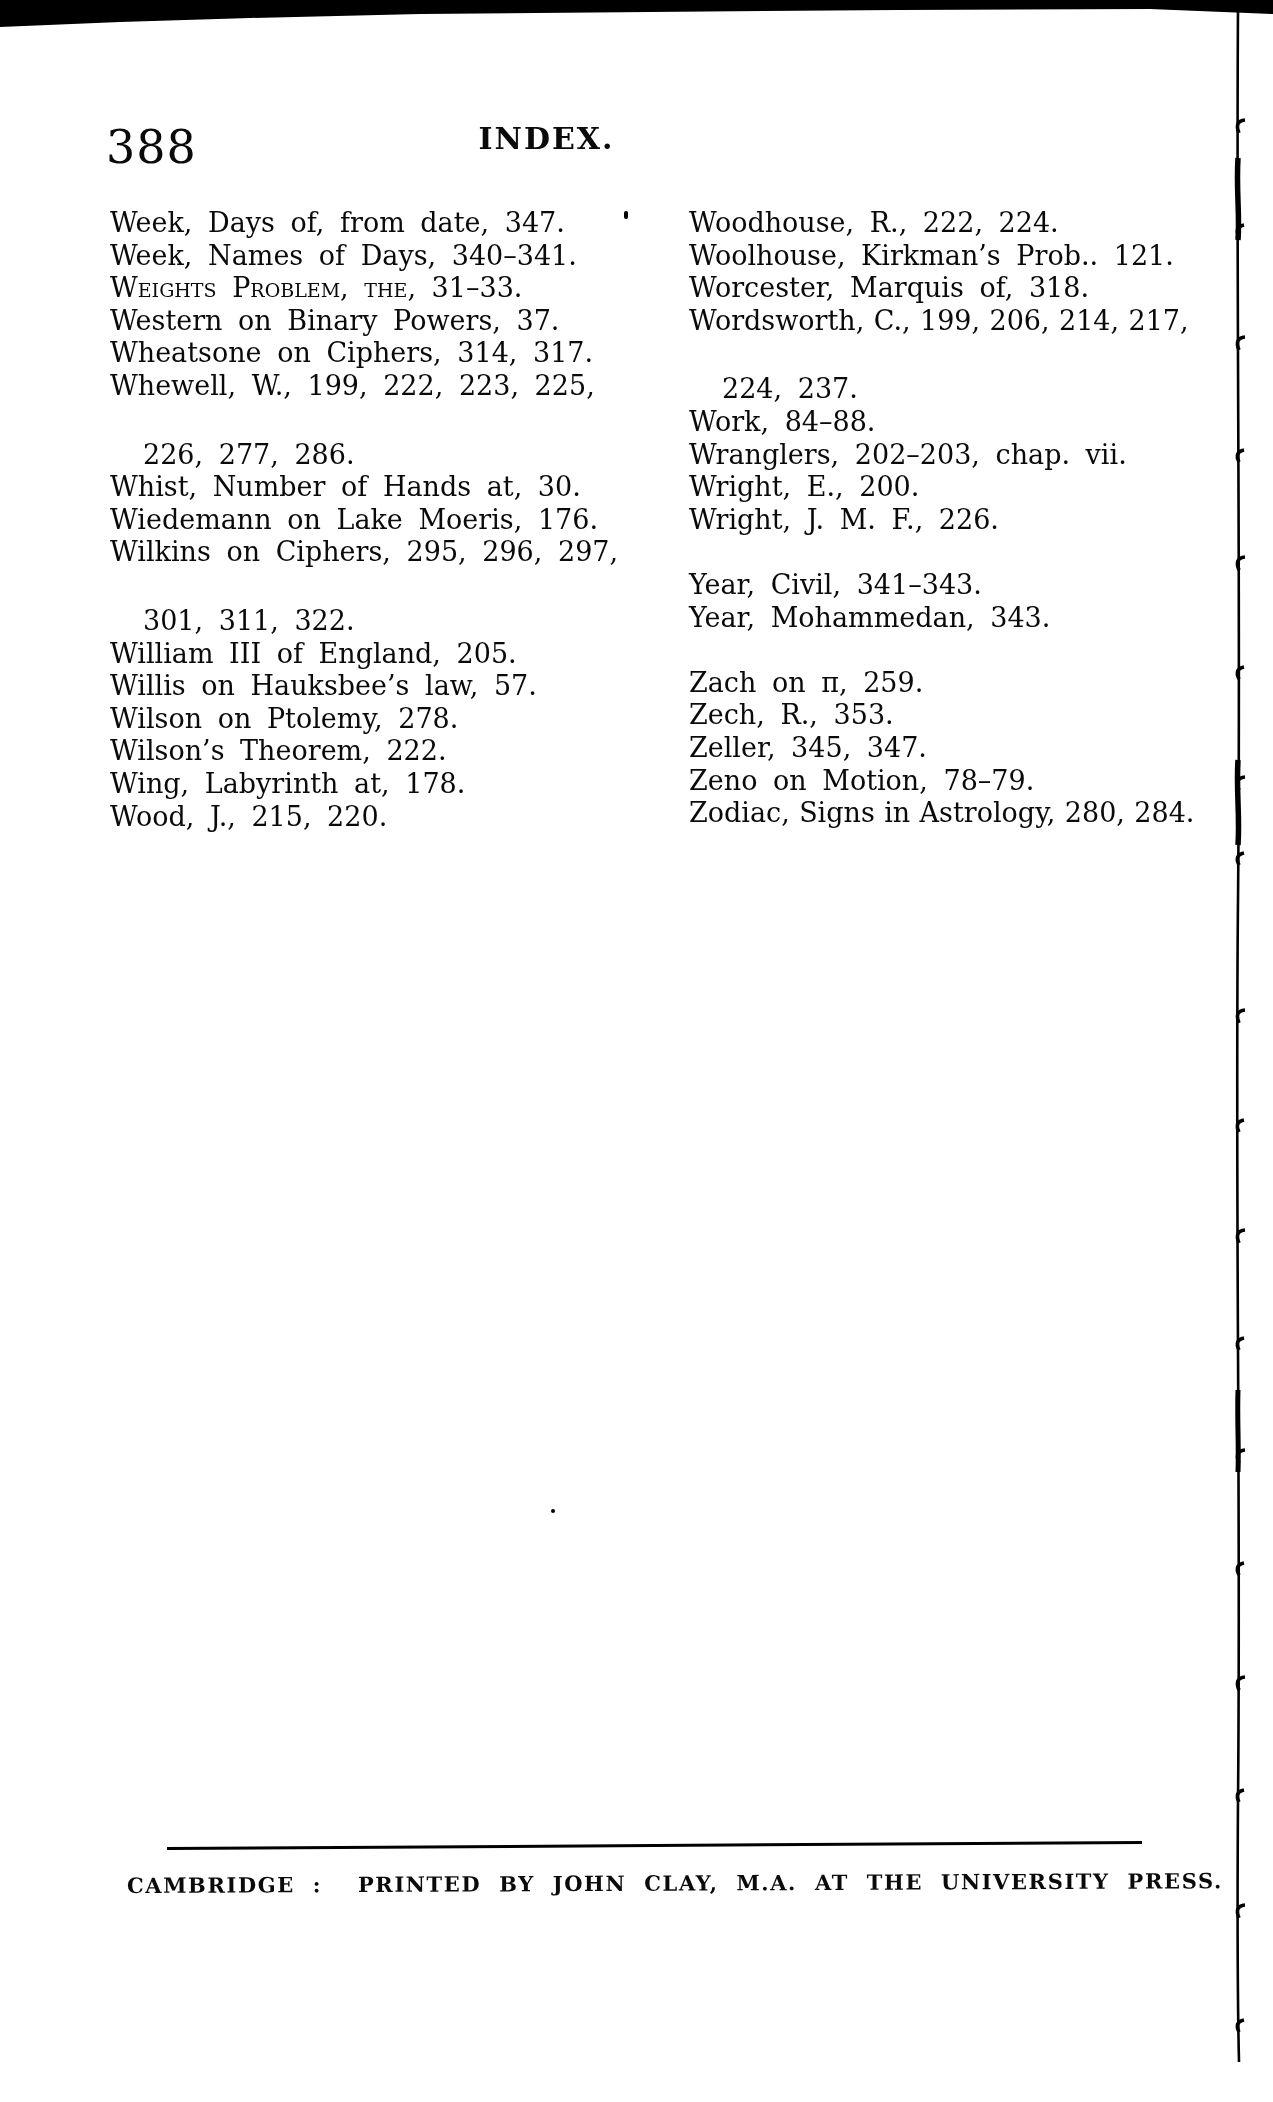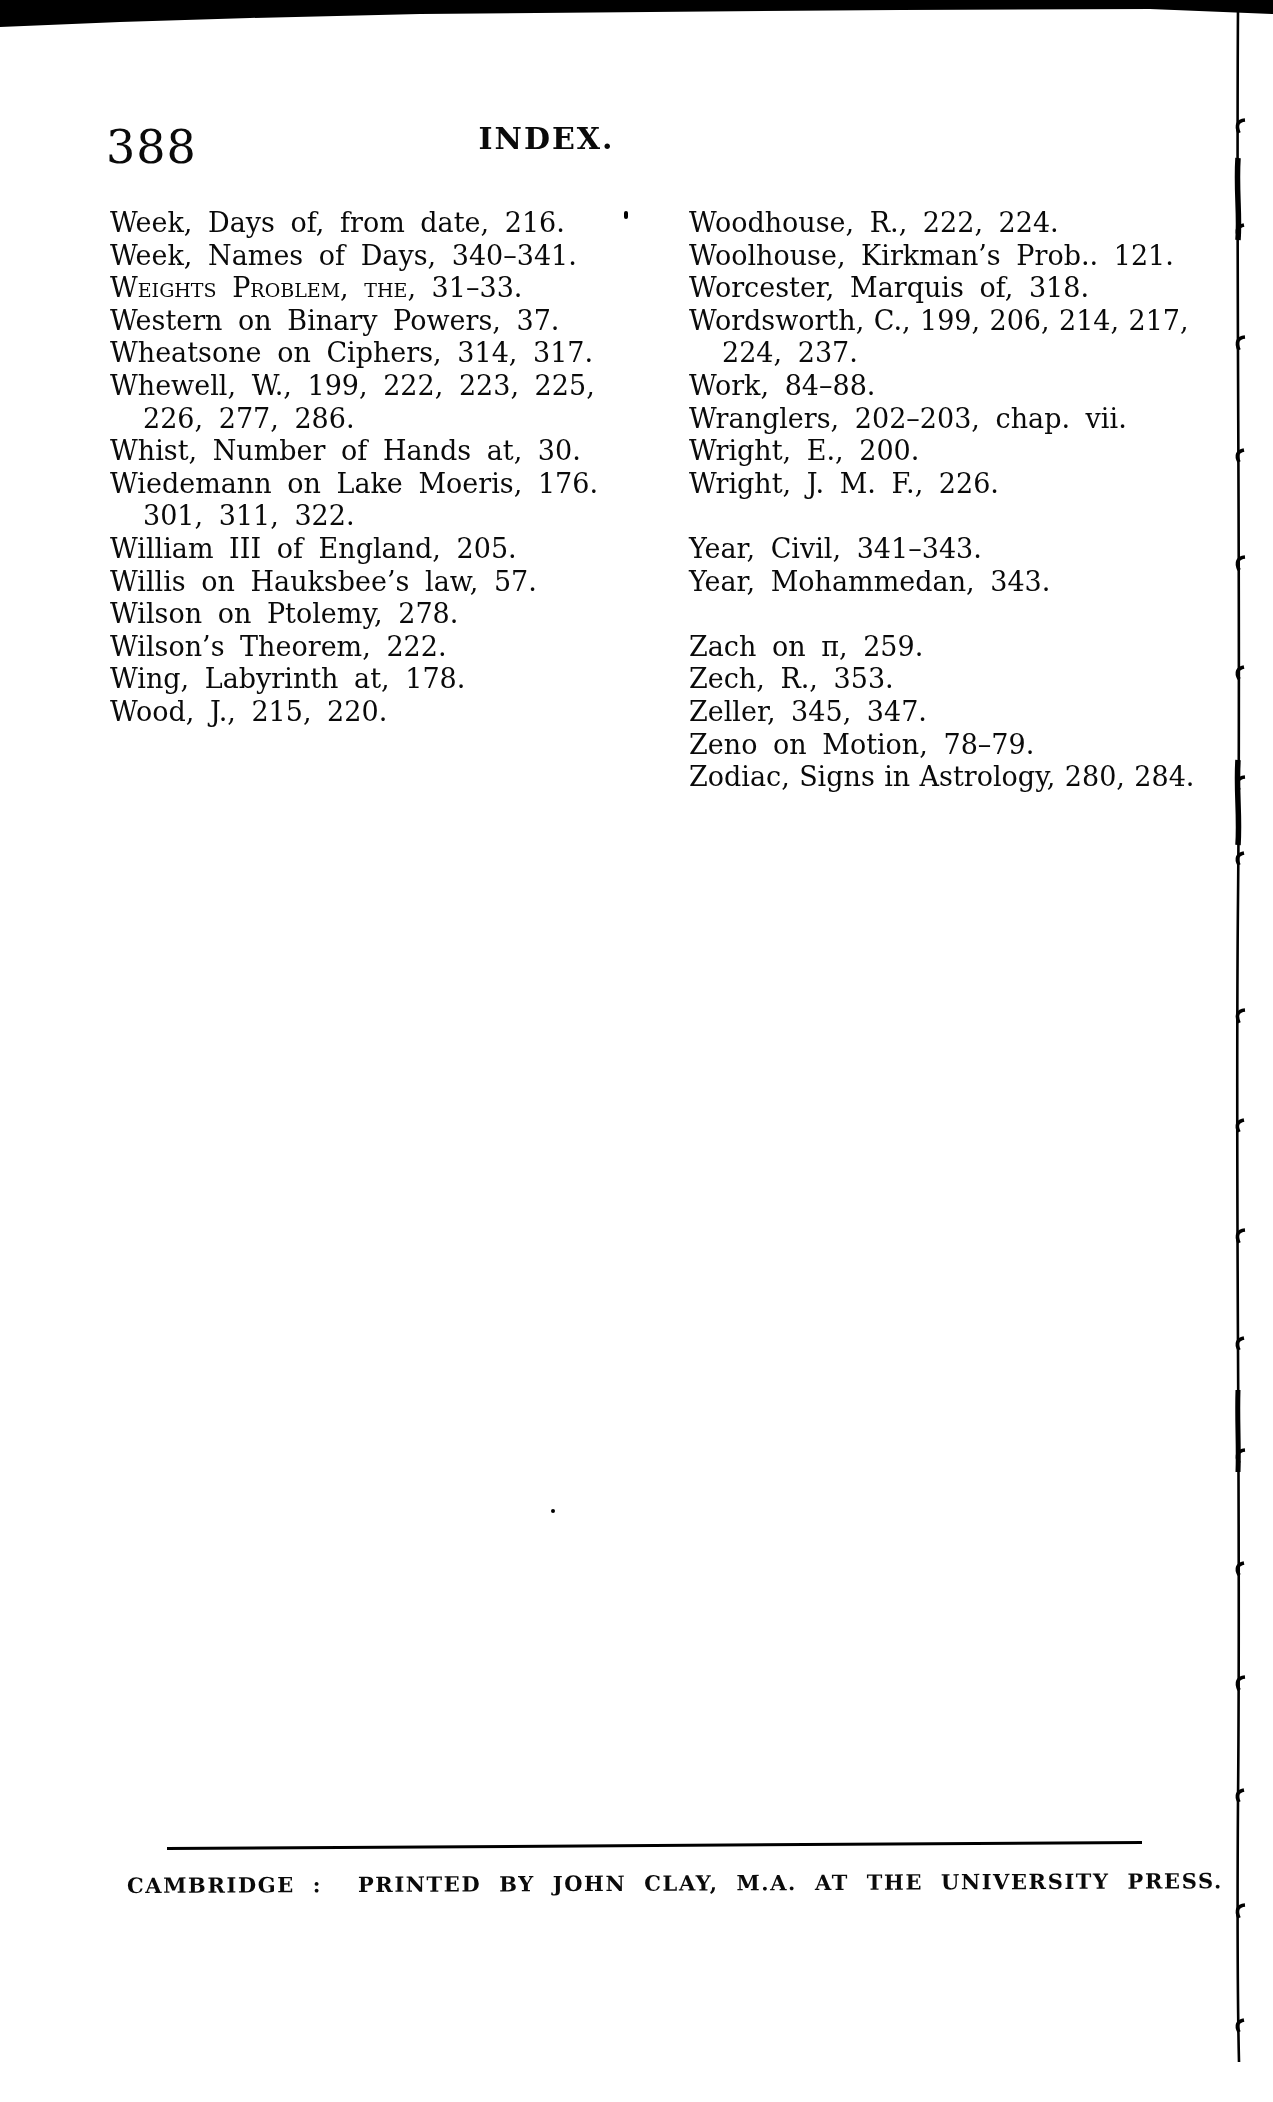--- a/index.html
+++ b/index.html
@@ -32,21 +32,21 @@
   }
 
   
   .col { position:absolute; top:207px; font-size:27px; }
   .col-left  { left:110px; width:528px; }
   .col-right { left:689px; width:540px; }
   .entry-line {
     height:32.6px; line-height:32.6px;
     white-space:nowrap; word-spacing:0.26em;
   }
-  .entry-line.indent { padding-left:33px; }
+  .entry-line.indent { padding-left:33px;margin-top:36px; }
   .entry-line.smallcaps { font-variant:small-caps; }
   .entry-line.tight { word-spacing:0.03em; }
 
   
   .footer-rule {
     position:absolute; left:167px; top:1844px; width:975px; height:3px;
     background:#000; transform:rotate(-0.35deg);
   }
   .footer-imprint {
     position:absolute; left:127px; top:1872px;
@@ -90,29 +90,30 @@
   </g>
 </svg>
 
 <div class="stray-dot dot-a"></div>
 <div class="stray-dot dot-b"></div>
 
 <div class="page-number">388</div>
 <div class="page-title">INDEX.</div>
 
 <div class="col col-left">
-    <div class="entry-line">Week, Days of, from date, 216.</div>
+    <div class="entry-line">Week, Days of, from date, 347.</div>
     <div class="entry-line">Week, Names of Days, 340–341.</div>
     <div class="entry-line smallcaps">Weights Problem, the, 31–33.</div>
     <div class="entry-line">Western on Binary Powers, 37.</div>
     <div class="entry-line">Wheatsone on Ciphers, 314, 317.</div>
     <div class="entry-line">Whewell, W., 199, 222, 223, 225,</div>
     <div class="entry-line indent">226, 277, 286.</div>
     <div class="entry-line">Whist, Number of Hands at, 30.</div>
     <div class="entry-line">Wiedemann on Lake Moeris, 176.</div>
+    <div class="entry-line">Wilkins on Ciphers, 295, 296, 297,</div>
     <div class="entry-line indent">301, 311, 322.</div>
     <div class="entry-line">William III of England, 205.</div>
     <div class="entry-line">Willis on Hauksbee’s law, 57.</div>
     <div class="entry-line">Wilson on Ptolemy, 278.</div>
     <div class="entry-line">Wilson’s Theorem, 222.</div>
     <div class="entry-line">Wing, Labyrinth at, 178.</div>
     <div class="entry-line">Wood, J., 215, 220.</div>
   </div>
 <div class="col col-right">
     <div class="entry-line">Woodhouse, R., 222, 224.</div>

